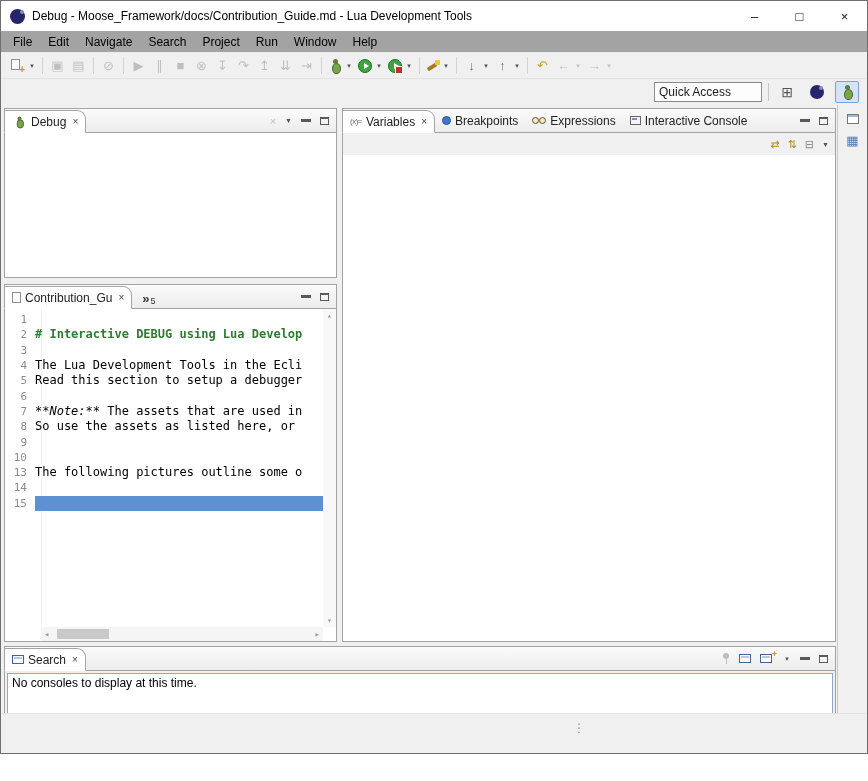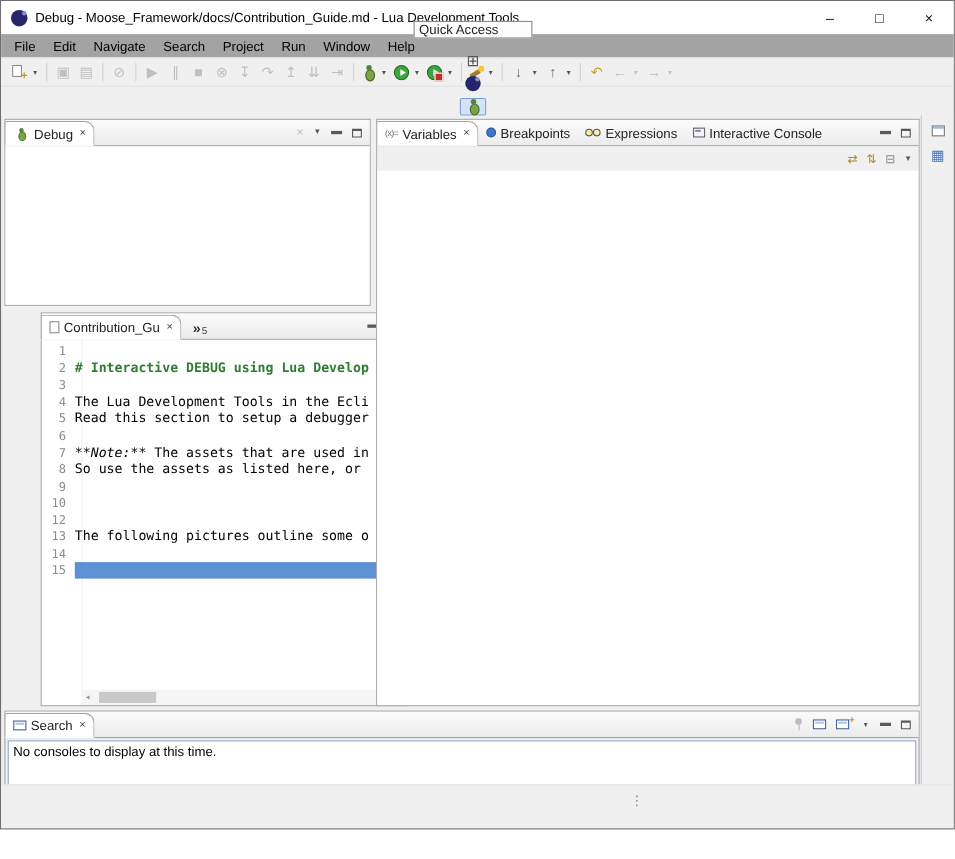--- a/index.html
+++ b/index.html
@@ -39,21 +39,21 @@
 
   .rc { display:inline-block; width:14px; height:14px; border-radius:50%; background:#3da53f; border:1px solid #1d7020; position:relative; margin:0 1px; }
   .rc::after { content:""; position:absolute; left:5px; top:3px; border-left:5px solid #fff; border-top:3px solid transparent; border-bottom:3px solid transparent; }
   .rc.cov::before { content:""; position:absolute; right:-2px; bottom:-2px; width:6px; height:6px; background:#c03028; border:1px solid #fff; z-index:2; }
 
   .wand { display:inline-block; width:14px; height:13px; position:relative; }
   .wand::before { content:""; position:absolute; left:1px; top:6px; width:10px; height:4px; background:#a57c28; transform:rotate(-33deg); border-radius:1px; }
   .wand::after { content:""; position:absolute; right:0; top:1px; width:5px; height:5px; background:#f0c830; border-radius:1px; }
 
   
-  .qarow { position:absolute; top:78px; left:0; right:0; height:26px; background:#f0f0f0; display:flex; align-items:center; justify-content:flex-end; padding-right:8px; gap:6px;flex-direction:column; }
+  .qarow { position:absolute; top:78px; left:0; right:0; height:26px; background:#f0f0f0; display:flex; align-items:center; justify-content:flex-end; padding-right:8px; gap:6px; }
   .qabox { width:108px; height:20px; background:#fdfdfd; border:1px solid #8a8a8a; display:flex; align-items:center; padding-left:4px; font-size:12px; color:#1a1a1a; }
   .qasep { width:1px; height:18px; background:#c5c5c5; }
   .pbtn { width:24px; height:22px; display:flex; align-items:center; justify-content:center; }
   .pbtn.active { background:#d4e4f6; border:1px solid #7ba2d6; border-radius:2px; }
   .persp-glyph { font-size:14px; color:#555; }
   .luaball { width:14px; height:14px; border-radius:50%; background:#26256b; position:relative; }
   .luaball::after { content:""; position:absolute; right:1px; top:1px; width:4px; height:4px; border-radius:50%; background:#8a8ac4; }
 
   
   .workspace { position:absolute; top:104px; left:0; right:0; bottom:40px; }
@@ -66,21 +66,21 @@
   .minic { width:10px; height:3px; background:#595959; }
   .maxic { width:9px; height:8px; border:1px solid #595959; border-top-width:2px; }
   .vmenu { font-size:7px; color:#555; }
   .panel-content { position:absolute; left:0; right:0; top:24px; bottom:0; background:#fff; }
 
   
   #debug-panel { left:3px; top:3px; width:333px; height:170px; }
   .dimx { font-size:11px; color:#c2c2c2; }
 
   
-  #editor-panel { left:3px; top:179px; width:333px; height:358px;margin-left:33px; }
+  #editor-panel { left:3px; top:179px; width:333px; height:358px; }
   .ovftab { display:flex; align-items:flex-end; padding:0 6px 2px 10px; color:#333; }
   .ovfchev { font-size:13px; font-weight:bold; }
   .ovfnum { font-size:9px; margin-left:1px; }
   .editor-area { position:absolute; left:0; right:0; top:24px; bottom:0; background:#fff; overflow:hidden; font-family:"DejaVu Sans Mono","Liberation Mono",monospace; font-size:12px; }
   .gutterline { position:absolute; left:36px; top:0; bottom:14px; width:1px; background:#f0f0f0; }
   .elines { position:absolute; left:0; top:3px; right:13px; }
   .eline { display:flex; height:15.3px; align-items:center; }
   .lnum { width:30px; padding-right:8px; text-align:right; color:#8c8c8c; font-size:11px; flex:0 0 auto; }
   .ltext { flex:1; white-space:pre; overflow:hidden; height:15.3px; line-height:15.3px; }
   .md-h { color:#2e7d32; font-weight:bold; }
@@ -325,24 +325,20 @@
             </div>
           <div class="eline">
               <span class="lnum">9</span>
               <span class="ltext"></span>
             </div>
           <div class="eline">
               <span class="lnum">10</span>
               <span class="ltext"></span>
             </div>
           <div class="eline">
-              <span class="lnum">12</span>
-              <span class="ltext"></span>
-            </div>
-          <div class="eline">
               <span class="lnum">13</span>
               <span class="ltext">The following pictures outline some o</span>
             </div>
           <div class="eline">
               <span class="lnum">14</span>
               <span class="ltext"></span>
             </div>
           <div class="eline">
               <span class="lnum">15</span>
               <span class="ltext curline"></span>

